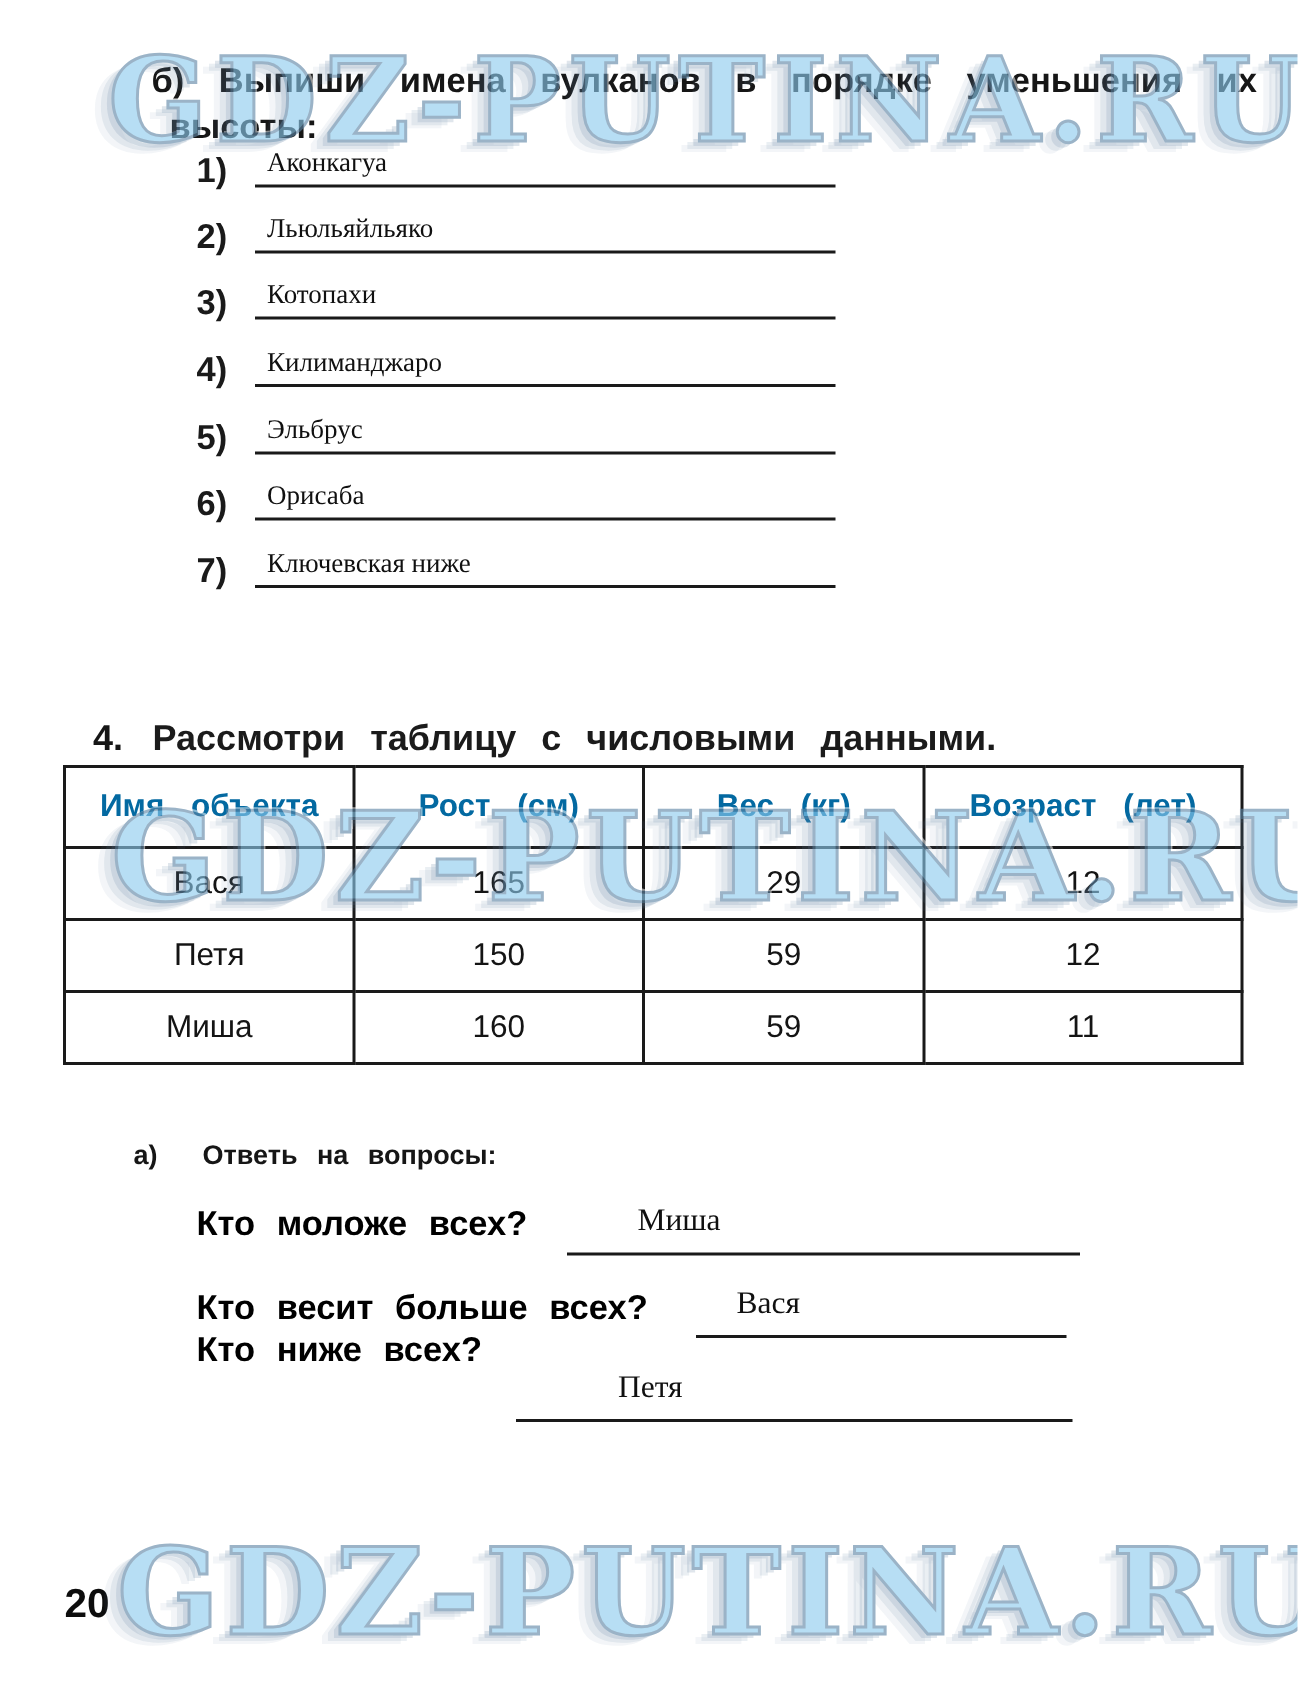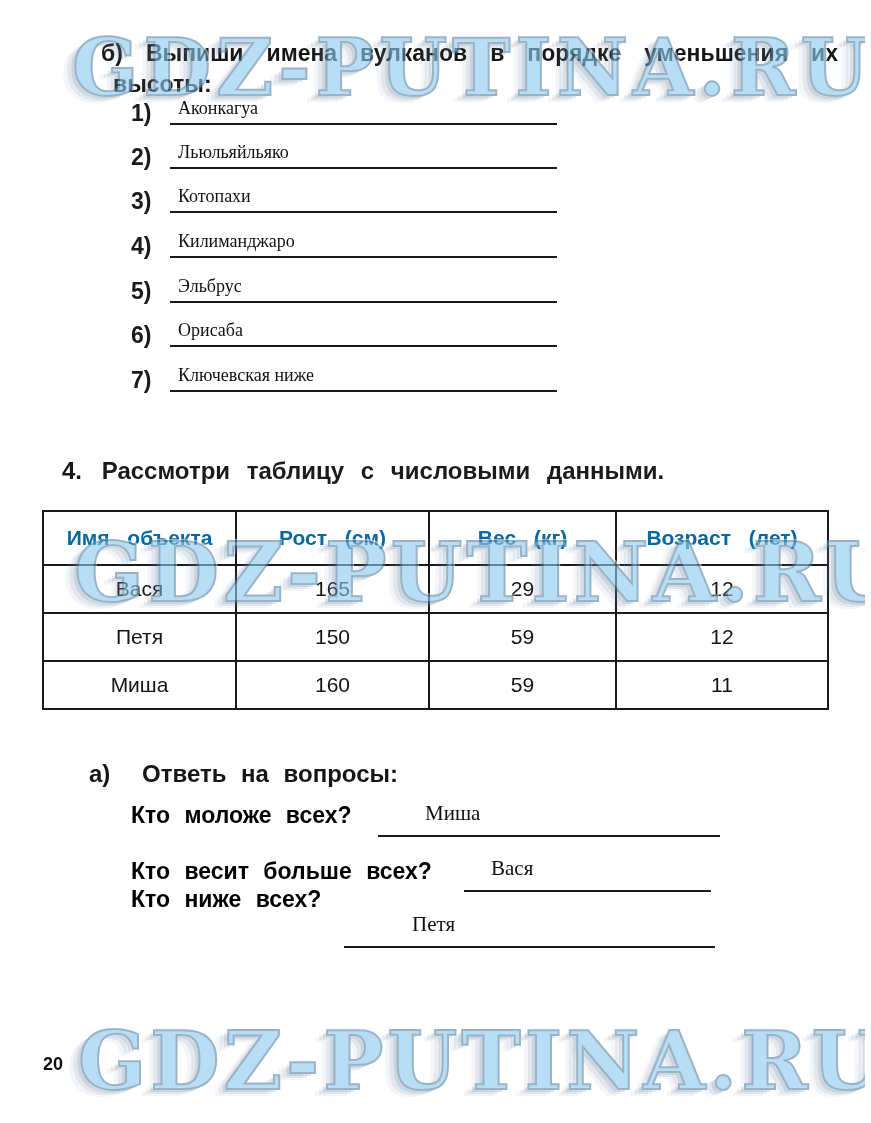--- a/index.html
+++ b/index.html
@@ -34,45 +34,45 @@
   .vol-list { position:absolute; left:0; top:0; z-index:2; }
   .vol-item { position:absolute; left:170px; width:387px; height:34px;
               border-bottom:2px solid #1a1a1a; }
   .vol-num  { position:absolute; left:-39px; bottom:-4px;
               font-size:23px; font-weight:700; color:#1a1a1a; }
   .vol-ans  { position:absolute; left:8px; bottom:4px;
               font-family:"Liberation Serif","DejaVu Serif",serif;
               font-size:18px; font-weight:400; color:#101010; }
 
   
-  .t4-head { position:absolute; left:62px; top:457px; z-index:2;
+  .t4-head { position:absolute; left:62px; top:479px; z-index:2;
              font-size:24px; font-weight:700; }
   .t4-num  { margin-right:13px; }
   .t4-title{ word-spacing:10px; color:#1b1b1b; }
 
   .t4-table { position:absolute; left:42px; top:510px; width:785px; z-index:2;
               border-collapse:collapse; table-layout:fixed; background:transparent; }
   .t4-table th, .t4-table td { border:2px solid #1a1a1a; text-align:center; padding:0; }
   .t4-table th { height:52px; font-size:21px; font-weight:700; word-spacing:12px; color:#0369a1; }
   .t4-table td { height:46px; font-size:21px; font-weight:400; color:#141414; }
 
   
   .qa-head { position:absolute; left:89px; top:760px; z-index:2;
-             font-size:24px; font-weight:700; word-spacing:8px; }
+             font-size:18px; font-weight:700; word-spacing:8px; }
   .qa-label{ margin-right:17px; }
   .qa-q    { position:absolute; z-index:2; font-size:23px; font-weight:700;
              word-spacing:8px; color:#000000; }
   .qa-line { position:absolute; z-index:2; height:30px; border-bottom:2px solid #1a1a1a; }
   .qa-ans  { position:absolute; bottom:9px;
              font-family:"Liberation Serif","DejaVu Serif",serif;
              font-size:21px; font-weight:400; color:#101010; }
 
   
   .page-num { position:absolute; left:43px; top:1054px; z-index:2;
-              font-size:18px; font-weight:700; color:#0d0d0d; }
+              font-size:27px; font-weight:700; color:#0d0d0d; }
 </style>
 </head>
 <body>
 
 <div class="page">
 
   <div class="wm wm-top">GDZ-PUTINA.RU</div>
   <div class="wm wm-mid">GDZ-PUTINA.RU</div>
   <div class="wm wm-bottom">GDZ-PUTINA.RU</div>
 

